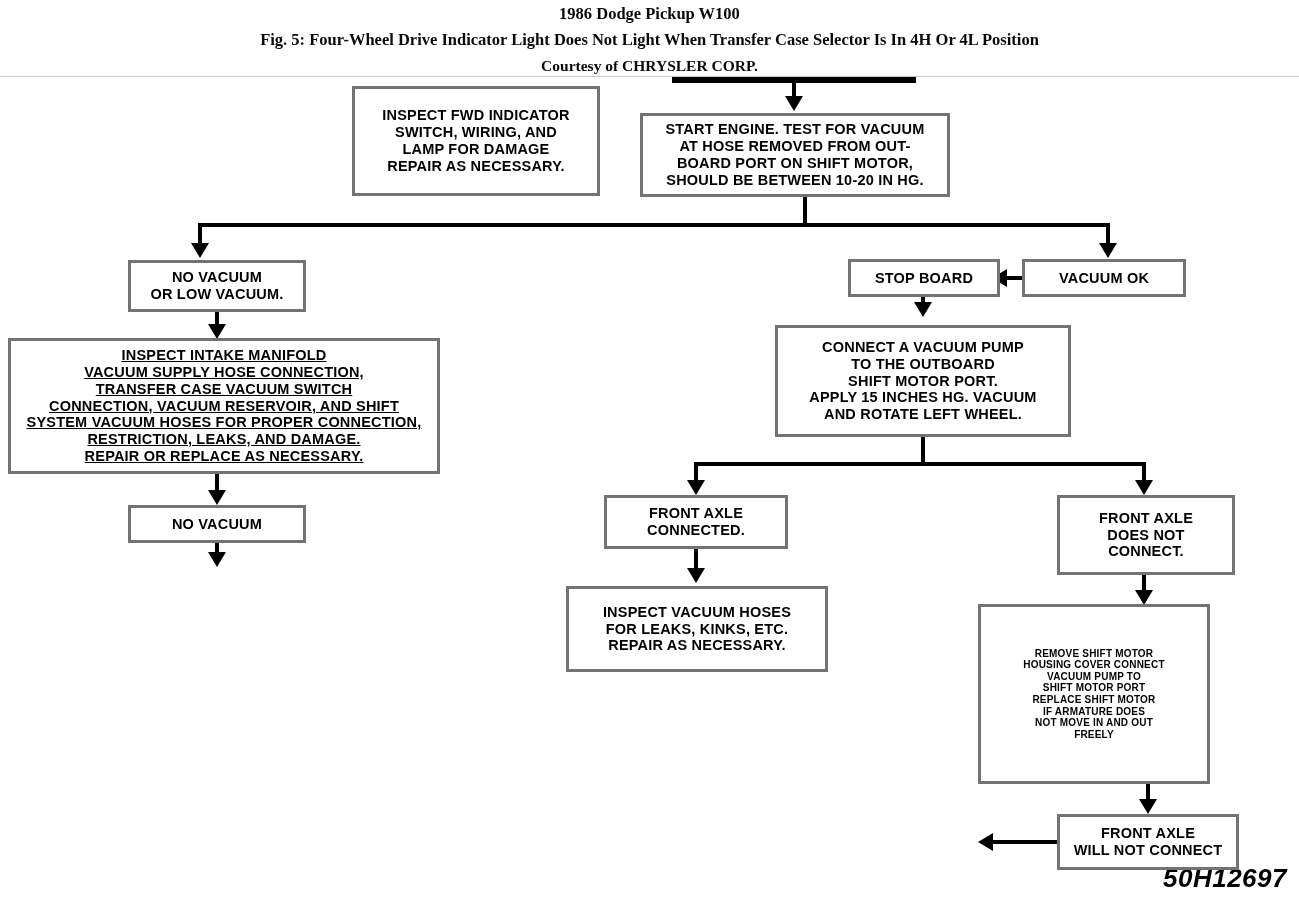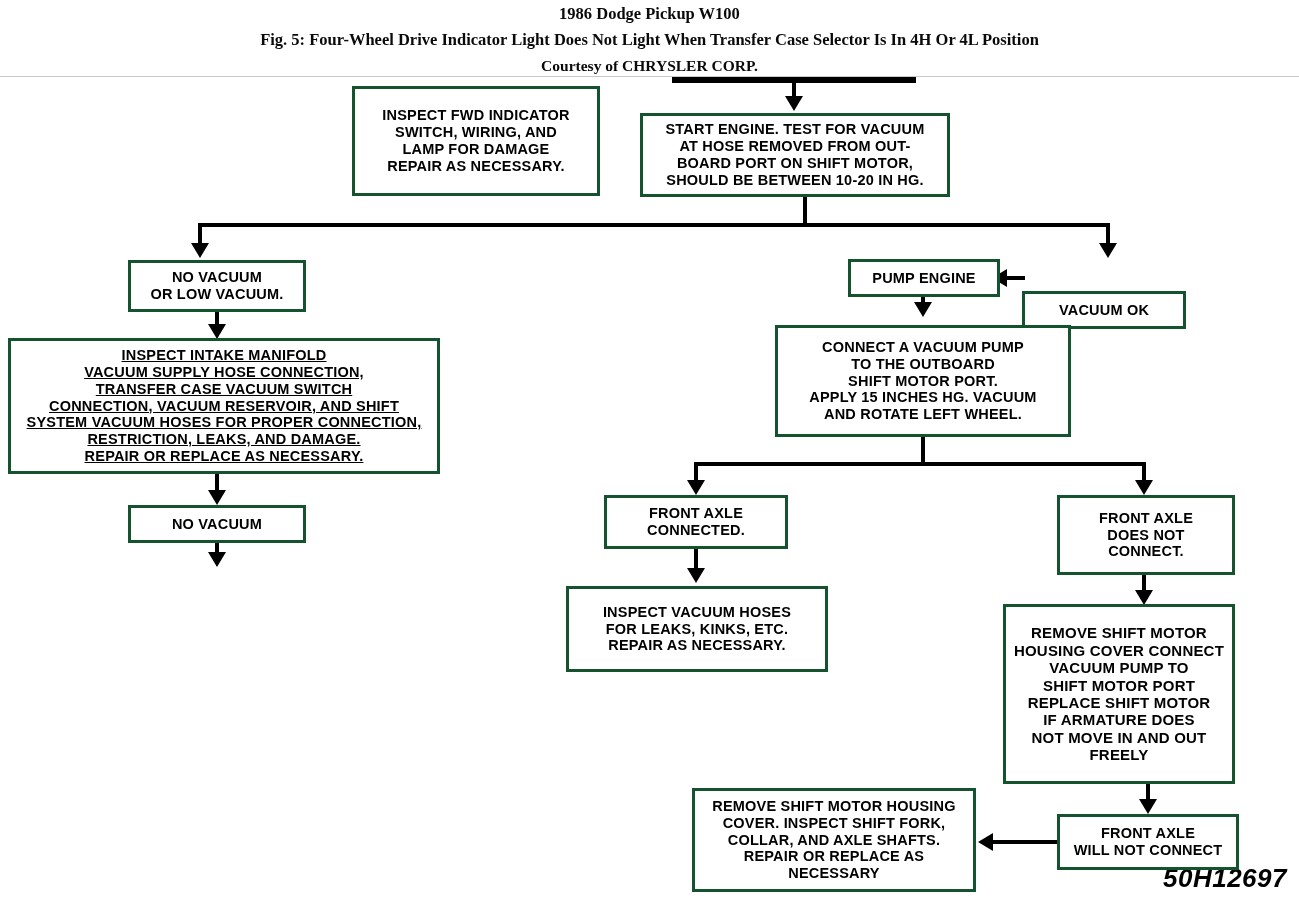--- a/index.html
+++ b/index.html
@@ -19,44 +19,44 @@
   #h2{top:30px;font-size:16.5px;}
   #h3{top:57px;font-size:15.5px;}
   #hrule{position:absolute;left:0;top:76px;width:1299px;height:1px;background:#c9c9c9;}
 
   
   #canvas{position:absolute;left:0;top:0;width:1299px;height:898px;}
 
   
   .node{
     position:absolute;box-sizing:border-box;
-    border:3px solid #14532d;background:#fff;
+    border:3px solid #737373;background:#fff;
     display:flex;align-items:center;justify-content:center;
     text-align:center;
     font-family:"Liberation Sans","DejaVu Sans",sans-serif;
     font-weight:bold;
     letter-spacing:.2px;
     line-height:1.16;
     white-space:pre-line;
     color:#000;
     z-index:5;
   }
   .n-inspect-fwd   {left:352px; top:86px;  width:248px;height:110px;font-size:14.5px;}
   .n-start-engine  {left:640px; top:113px; width:310px;height:84px; font-size:14.5px;}
   .n-no-vac-low    {left:128px; top:260px; width:178px;height:52px; font-size:14.5px;}
   .n-stop-engine   {left:848px; top:259px; width:152px;height:38px; font-size:14.5px;}
-  .n-vacuum-ok     {left:1022px;top:259px; width:164px;height:38px; font-size:14.5px;margin-top:32px;}
+  .n-vacuum-ok     {left:1022px;top:259px; width:164px;height:38px; font-size:14.5px;}
   .n-inspect-intake{left:8px;   top:338px; width:432px;height:136px;font-size:14.5px;text-decoration:underline;}
   .n-connect-pump  {left:775px; top:325px; width:296px;height:112px;font-size:14.5px;}
   .n-no-vacuum     {left:128px; top:505px; width:178px;height:38px; font-size:14.5px;}
   .n-axle-conn     {left:604px; top:495px; width:184px;height:54px; font-size:14.5px;}
   .n-axle-not-conn {left:1057px;top:495px; width:178px;height:80px; font-size:14.5px;}
   .n-check-tc      {left:66px;  top:566px; width:304px;height:112px;font-size:14.5px;}
   .n-inspect-hoses {left:566px; top:586px; width:262px;height:86px; font-size:14.5px;}
-  .n-remove-sm     {left:1003px;top:604px; width:232px;height:180px;font-size:15px;}
+  .n-remove-sm     {left:978px;top:604px; width:232px;height:180px;font-size:10px;}
   .n-remove-sm-hc  {left:692px; top:788px; width:284px;height:104px;font-size:14.5px;}
   .n-axle-will-not {left:1057px;top:814px; width:182px;height:56px; font-size:14.5px;}
 
   
   .seg{position:absolute;background:#000;z-index:2;}
   .vseg{width:4px;}
   .hseg{height:4px;}
   .arrow-d{position:absolute;width:0;height:0;border-left:9px solid transparent;border-right:9px solid transparent;border-top:15px solid #000;z-index:3;}
   .arrow-l{position:absolute;width:0;height:0;border-top:9px solid transparent;border-bottom:9px solid transparent;border-right:15px solid #000;z-index:3;}
 
@@ -135,21 +135,21 @@
   <div class="node n-inspect-fwd">INSPECT FWD INDICATOR
 SWITCH, WIRING, AND
 LAMP FOR DAMAGE
 REPAIR AS NECESSARY.</div>
   <div class="node n-start-engine">START ENGINE. TEST FOR VACUUM
 AT HOSE REMOVED FROM OUT-
 BOARD PORT ON SHIFT MOTOR,
 SHOULD BE BETWEEN 10-20 IN HG.</div>
   <div class="node n-no-vac-low">NO VACUUM
 OR LOW VACUUM.</div>
-  <div class="node n-stop-engine">PUMP ENGINE</div>
+  <div class="node n-stop-engine">STOP BOARD</div>
   <div class="node n-vacuum-ok">VACUUM OK</div>
   <div class="node n-inspect-intake">INSPECT INTAKE MANIFOLD
 VACUUM SUPPLY HOSE CONNECTION,
 TRANSFER CASE VACUUM SWITCH
 CONNECTION, VACUUM RESERVOIR, AND SHIFT
 SYSTEM VACUUM HOSES FOR PROPER CONNECTION,
 RESTRICTION, LEAKS, AND DAMAGE.
 REPAIR OR REPLACE AS NECESSARY.</div>
   <div class="node n-connect-pump">CONNECT A VACUUM PUMP
 TO THE OUTBOARD
@@ -166,23 +166,18 @@
 FOR LEAKS, KINKS, ETC.
 REPAIR AS NECESSARY.</div>
   <div class="node n-remove-sm">REMOVE SHIFT MOTOR
 HOUSING COVER  CONNECT
 VACUUM PUMP TO
 SHIFT MOTOR PORT
 REPLACE SHIFT MOTOR
 IF ARMATURE DOES
 NOT MOVE IN AND OUT
 FREELY</div>
-  <div class="node n-remove-sm-hc">REMOVE SHIFT MOTOR HOUSING
-COVER. INSPECT SHIFT FORK,
-COLLAR, AND AXLE SHAFTS.
-REPAIR OR REPLACE AS
-NECESSARY</div>
   <div class="node n-axle-will-not">FRONT AXLE
 WILL NOT CONNECT</div>
 
 </div>
 
 <div id="fig-id">50H12697</div>
 
 </body></html>

